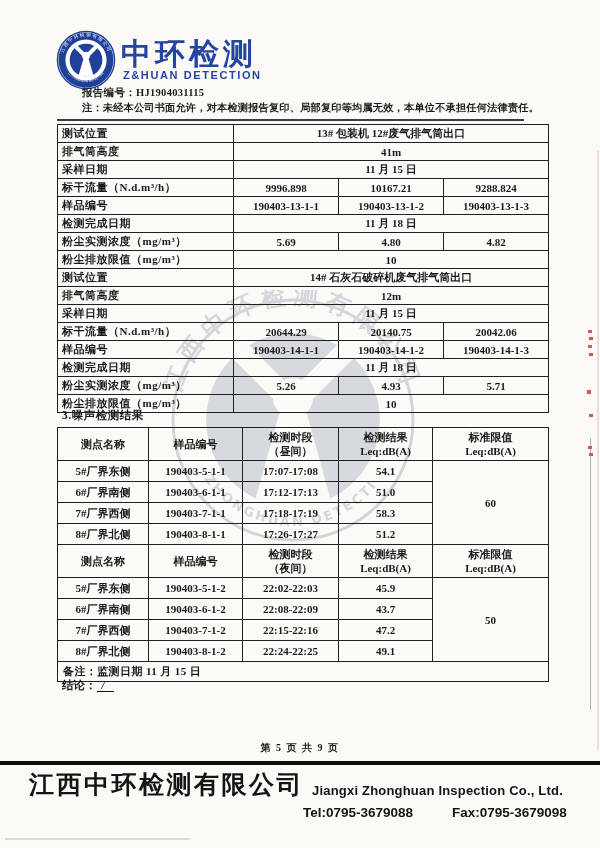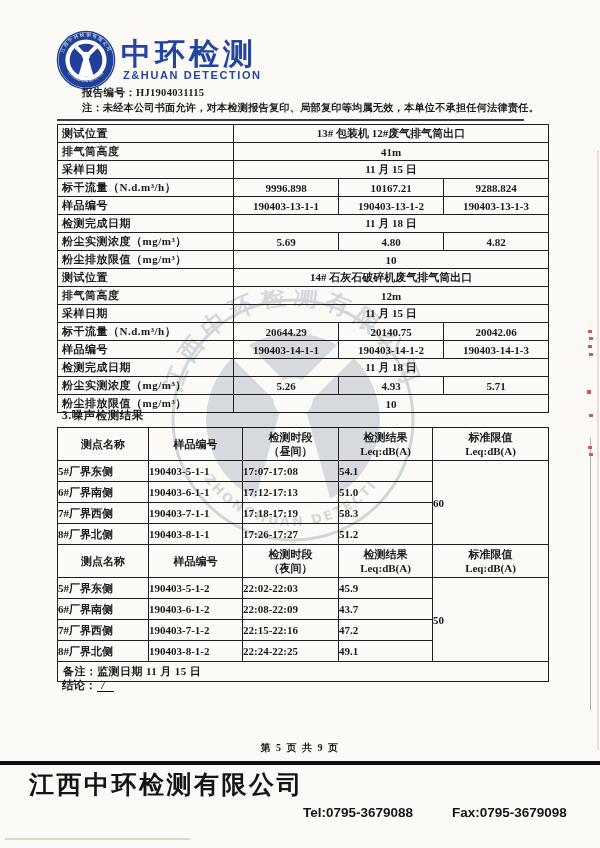--- a/index.html
+++ b/index.html
@@ -20,21 +20,21 @@
   table.stack{position:absolute;left:57px;width:491px;border-collapse:collapse;table-layout:fixed;}
   #t1{top:124px}#t2{top:268px}
   table.stack td{border:1.5px solid #1f1f1f;height:17px;font-size:11px;font-weight:600;padding:0;overflow:hidden;margin-top:8px;}
   table.stack td.lbl{text-align:left;padding-left:4px;letter-spacing:.5px;}
   table.stack td.val{text-align:center;}
   
   .noise-title{position:absolute;left:62px;top:408px;font-size:11.5px;font-weight:700;letter-spacing:.5px;}
   table.noise{position:absolute;left:57px;top:427px;width:491px;border-collapse:collapse;table-layout:fixed;}
   table.noise th{border:1.5px solid #1f1f1f;height:32px;font-size:11px;font-weight:700;
                  white-space:pre-line;line-height:1.3;padding:0;}
-  table.noise td{border:1.5px solid #1f1f1f;height:20px;font-size:11px;font-weight:600;text-align:left;padding:0;}
+  table.noise td{border:1.5px solid #1f1f1f;height:20px;font-size:11px;font-weight:600;text-align:center;padding:0;}
   table.noise td.remark{text-align:left;padding-left:5px;height:19px;letter-spacing:.4px;}
   
   .conclusion{position:absolute;left:62px;top:678px;font-size:11.5px;font-weight:700;}
   .conclusion .slash{display:inline-block;border-bottom:1.5px solid #111;padding:0 9px 0 5px;font-style:italic;}
   .pageno{position:absolute;left:0;right:0;top:741px;text-align:center;font-size:10px;font-weight:700;letter-spacing:1.5px;}
   
   .footer-rule{position:absolute;left:0;top:761px;width:600px;height:3.5px;background:#0f0f0f;}
   .sans{font-family:"Liberation Sans","DejaVu Sans",sans-serif;}
   .company-cn{position:absolute;left:29px;top:768px;font-size:25px;font-weight:800;letter-spacing:2.5px;color:#141414;}
   .company-en{position:absolute;left:312px;top:783px;font-size:13px;font-weight:700;color:#141414;letter-spacing:.2px;}
@@ -295,20 +295,21 @@
   </table>
 
   <div class="conclusion">
     <span>结论：</span><span class="slash">/</span>
   </div>
 
   <div class="pageno">第 5 页 共 9 页</div>
 
   <div class="footer-rule"></div>
   <div class="company-cn sans">江西中环检测有限公司</div>
+  <div class="company-en sans">Jiangxi Zhonghuan Inspection Co., Ltd.</div>
   <div class="address sans">地址：江西省宜春市袁州医药工业园区</div>
   <div class="tel sans">Tel:0795-3679088</div>
   <div class="fax sans">Fax:0795-3679098</div>
 
   <div class="edge-line"></div>
   <div class="edge-pink"></div>
   <div class="bottom-line"></div>
   <div class="red-mark" style="left:588px;top:330px"></div>
   <div class="red-mark" style="left:589px;top:337px"></div>
   <div class="red-mark" style="left:588px;top:345px"></div>

